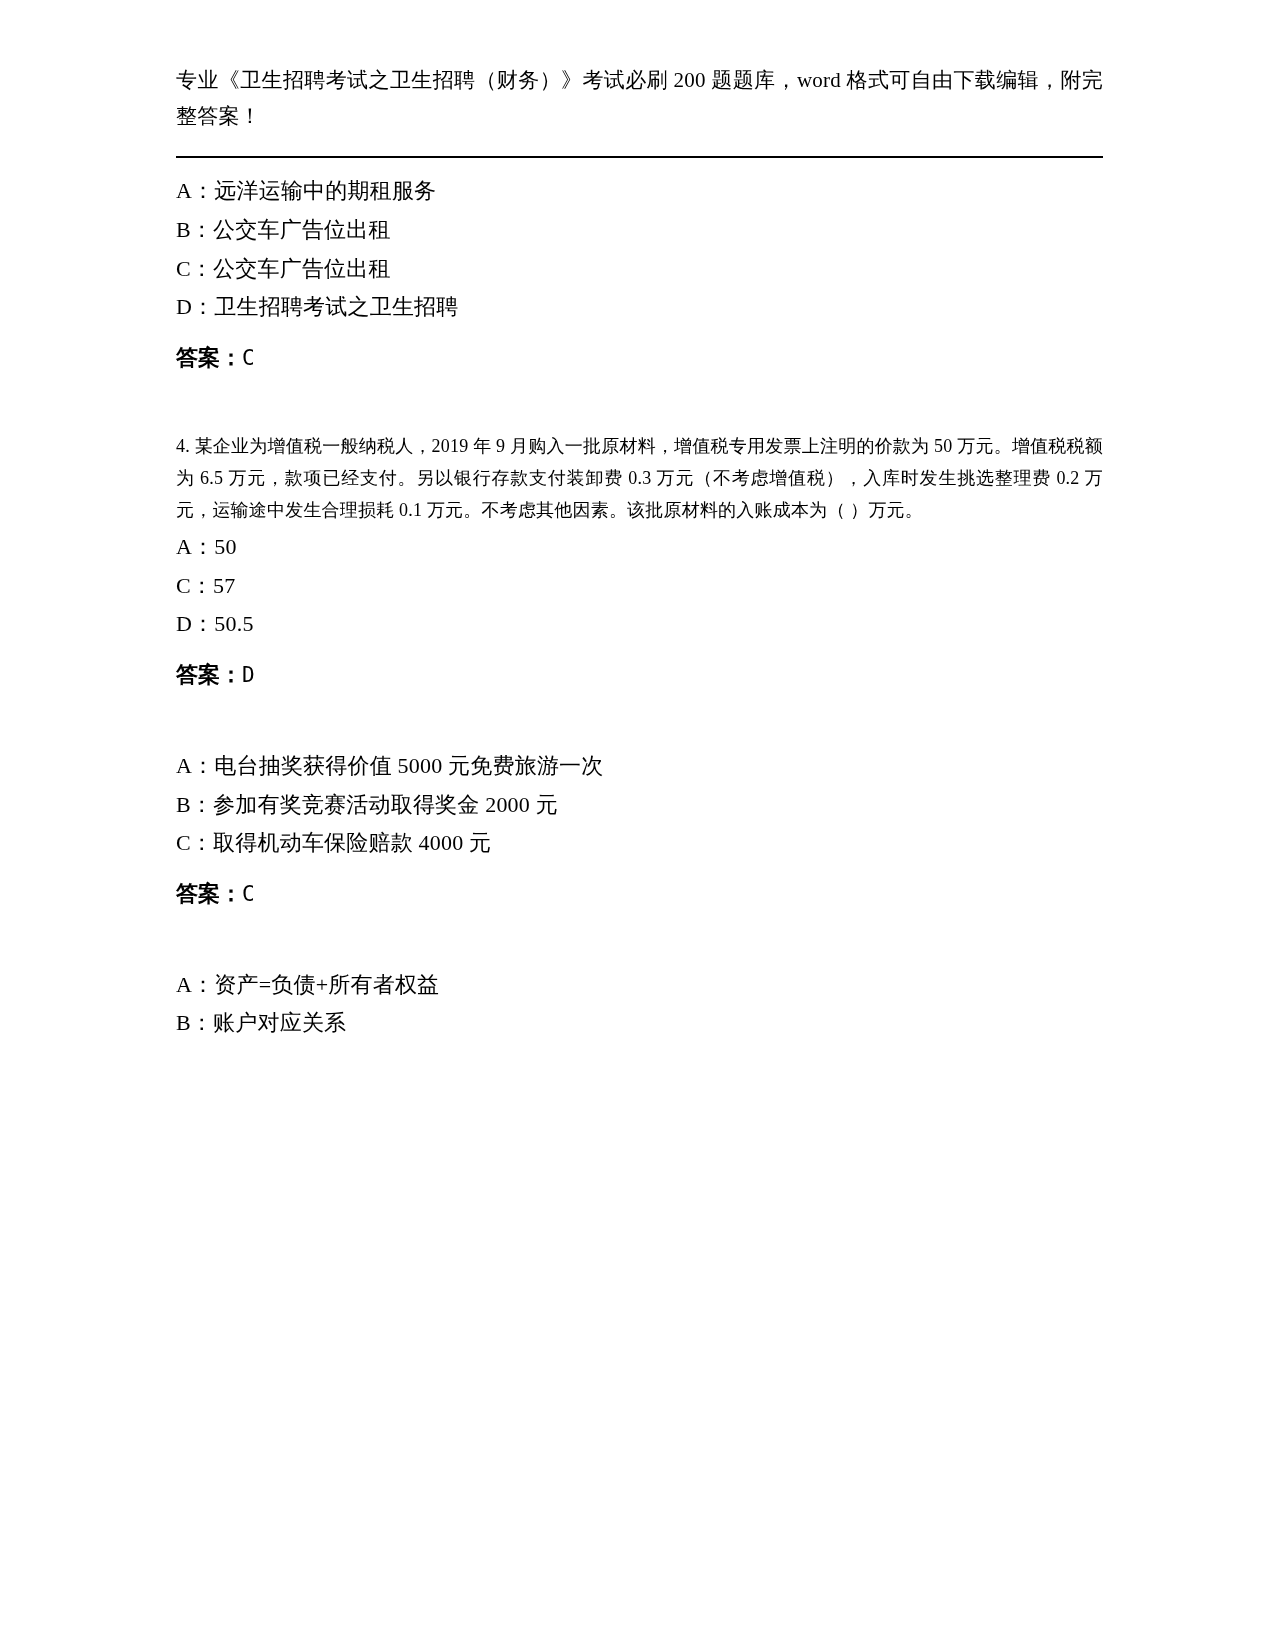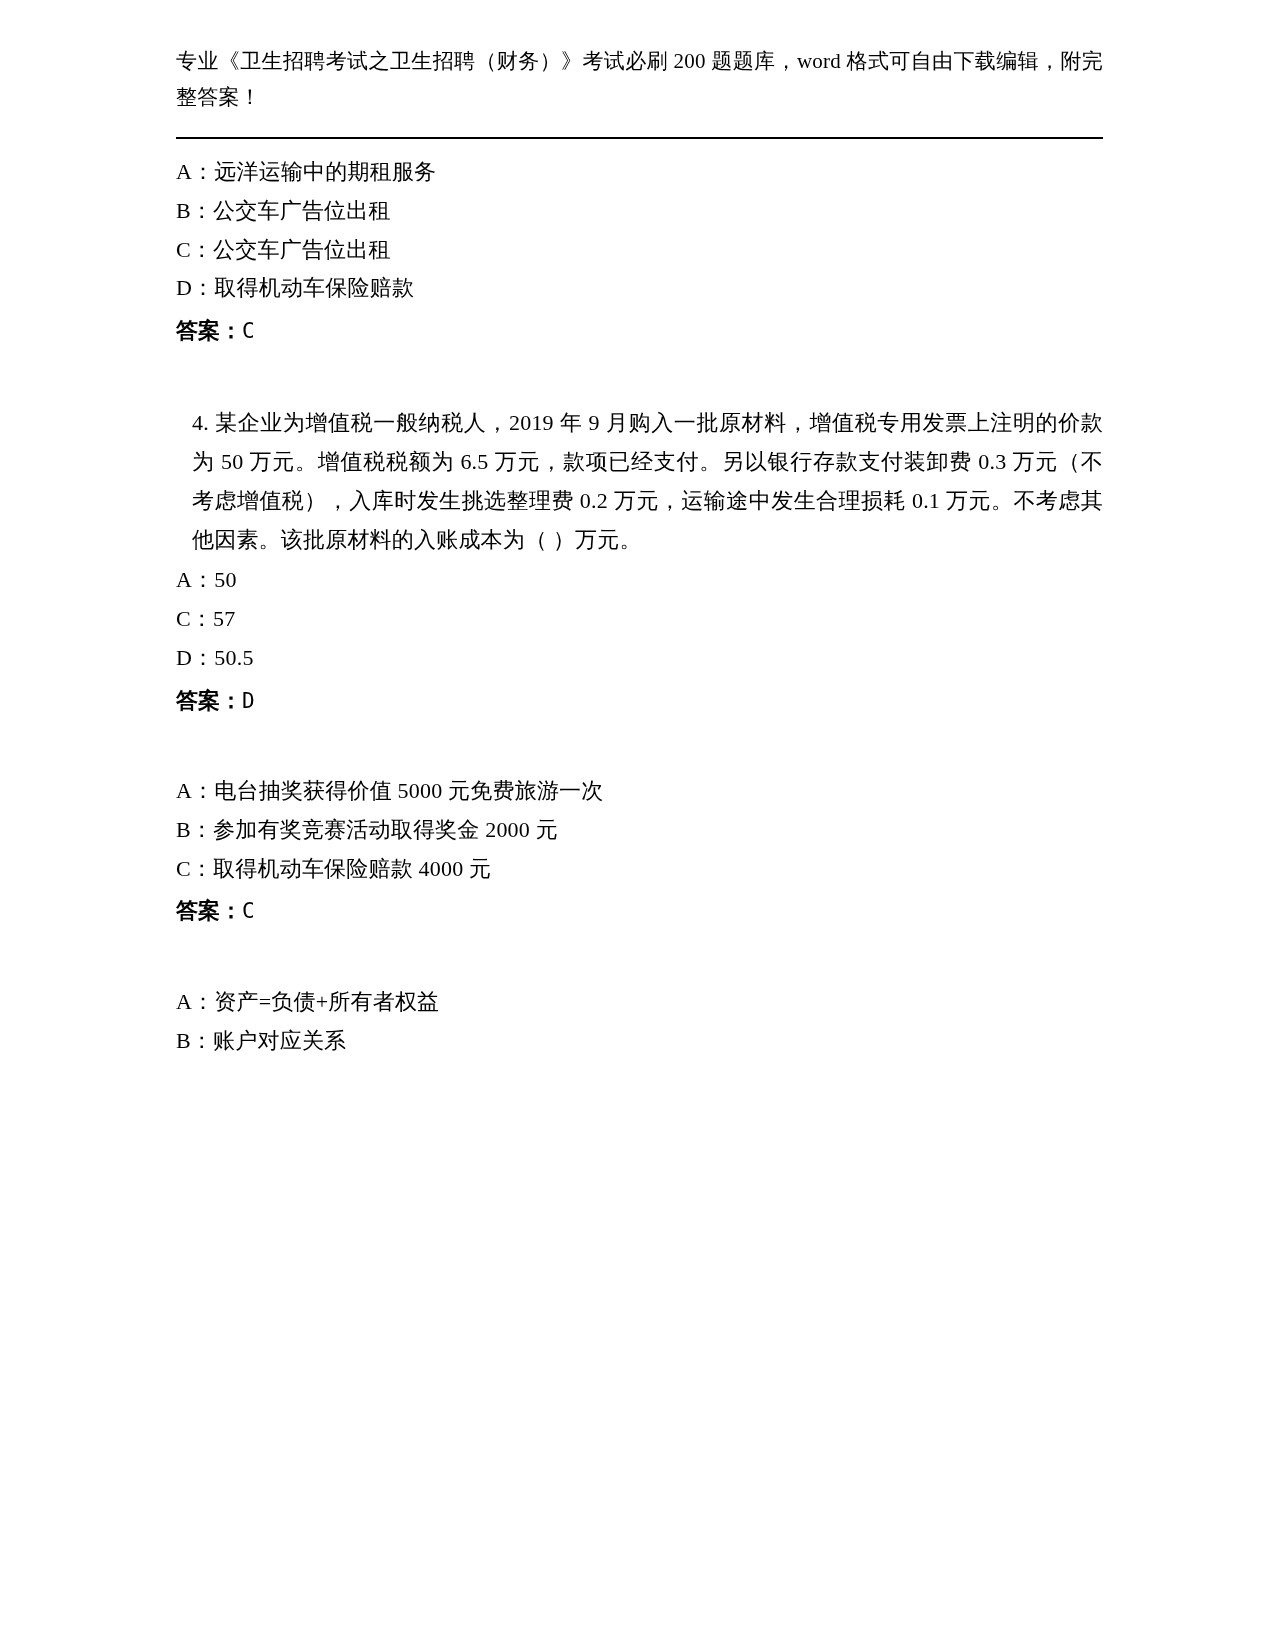--- a/index.html
+++ b/index.html
@@ -10,59 +10,59 @@
   body {
     width: 1275px;
     min-height: 1650px;
     font-family: "Liberation Serif", "DejaVu Serif", serif;
     color: #000000;
   }
   .page {
     width: 1275px;
     min-height: 1650px;
     box-sizing: border-box;
-    padding: 43px 172px 40px 176px;
+    padding: 62px 172px 40px 176px;
     position: relative;
   }
   .doc-header {
     font-size: 21px;
     line-height: 1.72;
     text-align: justify;
     letter-spacing: 0.2px;
   }
   .header-rule {
     border: 0;
     border-top: 2px solid #000;
     margin: 22px 0 14px 0;
   }
   .block {
     margin-bottom: 8px;
   }
   .q-text {
-    font-size: 22px;
+    font-size: 18px;
     line-height: 1.78;
     text-align: justify;
-    margin: 0 0 2px 16px;
+    margin: 0 0 2px 0;
     letter-spacing: 0.2px;
   }
   .opt {
     font-size: 22px;
     line-height: 1.76;
     margin: 0;
     white-space: nowrap;
     letter-spacing: 0.2px;
   }
   .opt .lab {
     display: inline-block;
     min-width: 30px;
   }
   .ans {
     font-size: 22px;
     line-height: 1.76;
-    margin: 4px 0 0 0;
+    margin: 12px 0 0 0;
     font-weight: bold;
   }
   .ans .ans-val {
     font-family: "DejaVu Sans Mono", monospace;
     font-weight: normal;
     font-size: 21px;
   }
   .gap {
     height: 44px;
   }
@@ -79,21 +79,21 @@
     <p class="opt">
       <span class="lab">A：</span><span>远洋运输中的期租服务</span>
     </p>
     <p class="opt">
       <span class="lab">B：</span><span>公交车广告位出租</span>
     </p>
     <p class="opt">
       <span class="lab">C：</span><span>公交车广告位出租</span>
     </p>
     <p class="opt">
-      <span class="lab">D：</span><span>取得机动车保险赔款</span>
+      <span class="lab">D：</span><span>卫生招聘考试之卫生招聘</span>
     </p>
     <p class="ans">
       <span>答案：</span><span class="ans-val">C</span>
     </p>
   </div>
 
   <div class="gap"></div>
 
   <div class="block">
     <p class="q-text">4. 某企业为增值税一般纳税人，2019 年 9 月购入一批原材料，增值税专用发票上注明的价款为 50 万元。增值税税额为 6.5 万元，款项已经支付。另以银行存款支付装卸费 0.3 万元（不考虑增值税），入库时发生挑选整理费 0.2 万元，运输途中发生合理损耗 0.1 万元。不考虑其他因素。该批原材料的入账成本为（ ）万元。</p>

